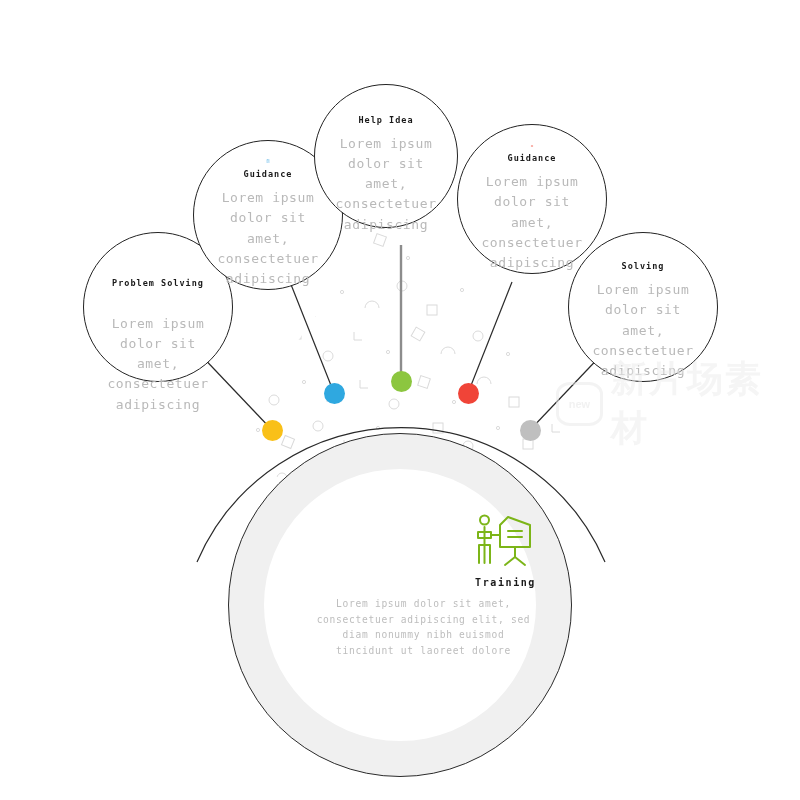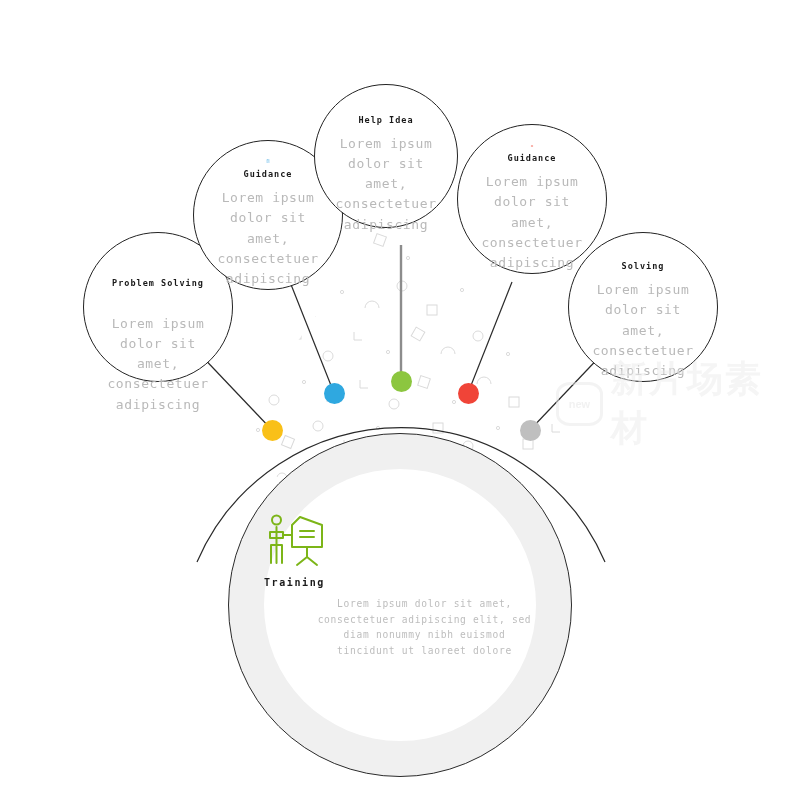--- a/index.html
+++ b/index.html
@@ -57,21 +57,21 @@
     z-index:5;
   }
   #hub-inner{
     position:absolute;
     left:264px;top:469px;
     width:272px;height:272px;
     border-radius:50%;
     background:#ffffff;
     z-index:6;
     display:flex;flex-direction:column;
-    align-items:flex-start;justify-content:flex-start;
+    align-items:flex-end;justify-content:flex-start;
     padding-top:42px;box-sizing:border-box;
   }
   #hub-inner .n-title{
     font-weight:bold;color:#1a1a1a;
     letter-spacing:1.6px;font-size:10px;margin-top:8px;
   }
   #hub-inner .n-body{
     color:#bdbdbd;font-size:9.6px;text-align:center;
     letter-spacing:0.7px;line-height:1.62;margin-top:8px;width:225px;margin-left:48px;
   }

